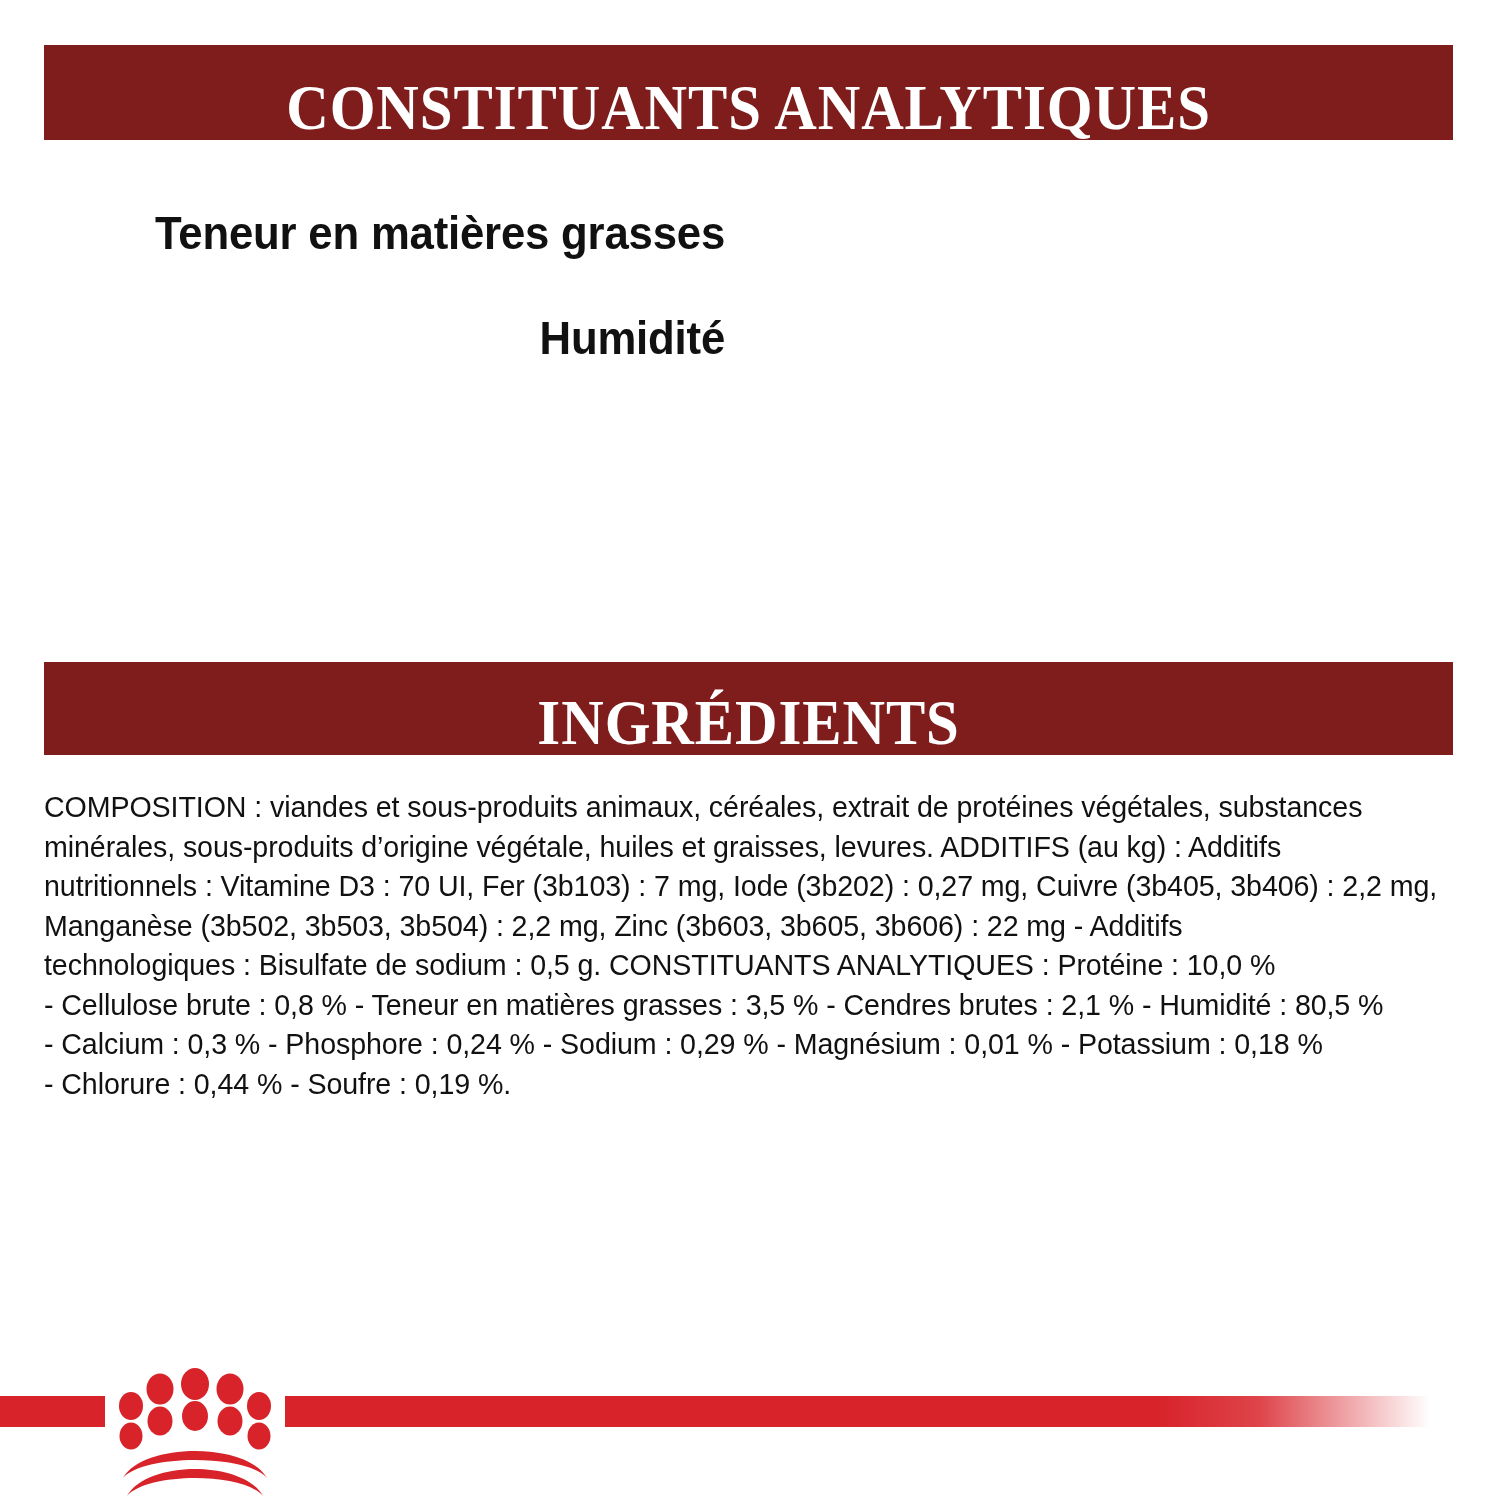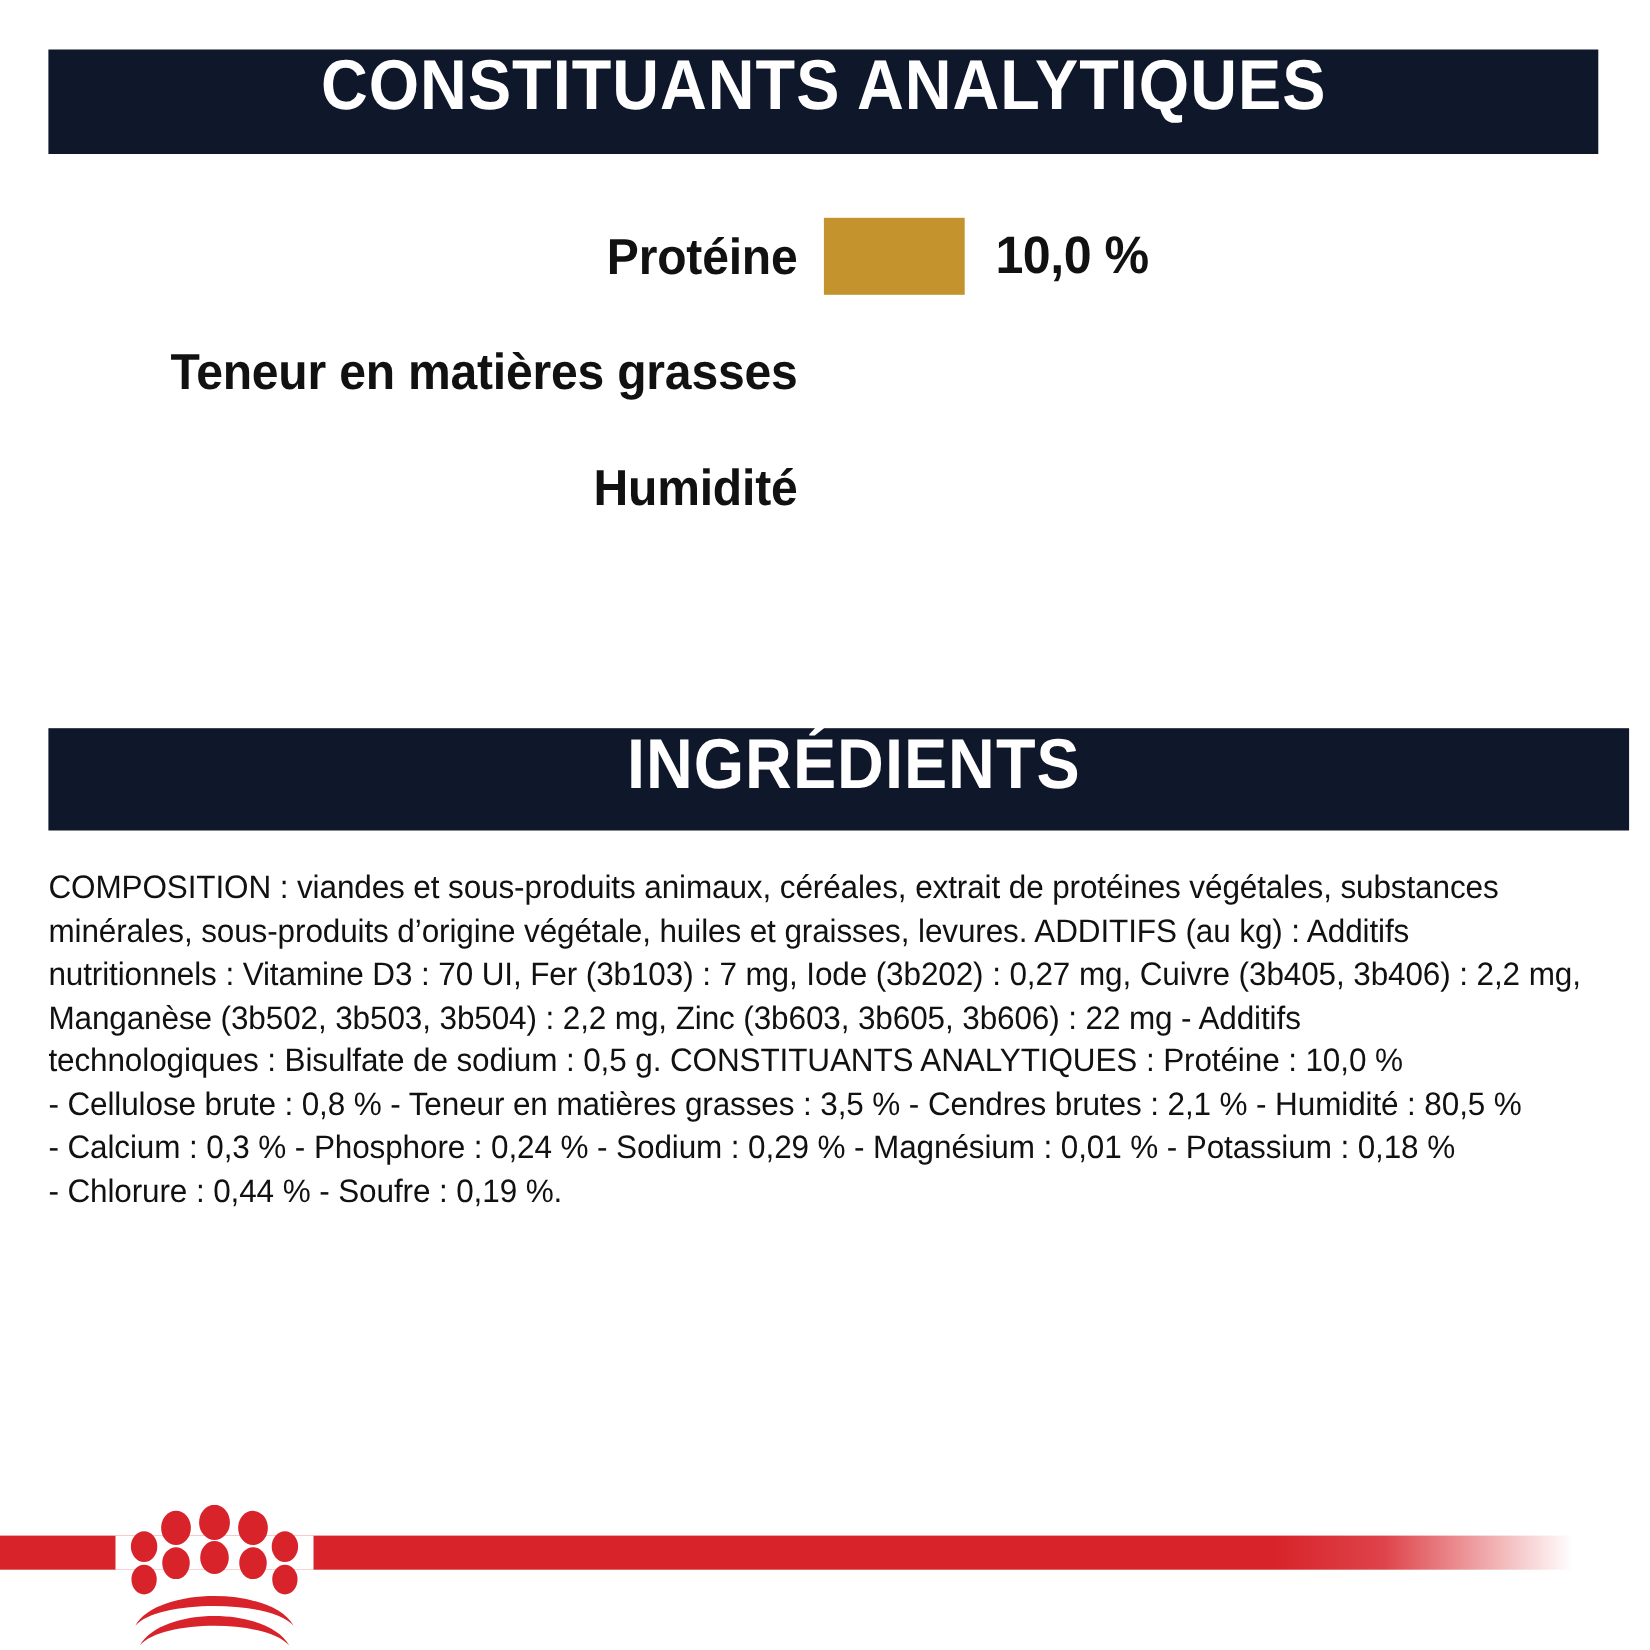--- a/index.html
+++ b/index.html
@@ -20,37 +20,38 @@
     position: absolute;
     inset: 0;
     background: #ffffff;
   }
 
   
   .section-bar {
     position: absolute;
     left: 44px;
     width: 1409px;
-    background: #0f172a;
+    background: #7f1d1d;
     display: flex;
-    align-items: flex-start;
+    align-items: flex-end;
     justify-content: center;
+    font-family: Liberation Serif, serif;
   }
   .section-bar .bar-title {
     color: #ffffff;
     font-weight: 700;
     font-size: 64px;
     letter-spacing: 1px;
     line-height: 1;
     transform: scaleX(0.92);
     white-space: nowrap;
   }
 
   #bar-analytical { top: 45px; height: 95px; }
-  #bar-ingredients { top: 662px; height: 93px; padding-left: 28px; }
+  #bar-ingredients { top: 662px; height: 93px; }
 
   
   .nutrients {
     position: absolute;
     left: 0;
     top: 180px;
     width: 1500px;
   }
   .nutrient-row {
     position: relative;
@@ -149,27 +150,20 @@
 <body>
 
 <div class="page">
 
   <div class="section-bar" id="bar-analytical">
     <span class="bar-title">CONSTITUANTS ANALYTIQUES</span>
   </div>
 
   <div class="nutrients">
 
-    <div class="nutrient-row">
-      <span class="nutrient-label">Protéine</span>
-      <div class="nutrient-bar-wrap">
-        <div class="nutrient-bar" style="width: 128px; background: rgb(196, 147, 46);"></div>
-        <span class="nutrient-value">10,0 %</span>
-      </div>
-    </div>
 
     <div class="nutrient-row">
       <span class="nutrient-label">Teneur en matières grasses</span>
     </div>
 
 
     <div class="nutrient-row">
       <span class="nutrient-label">Humidité</span>
     </div>
 

